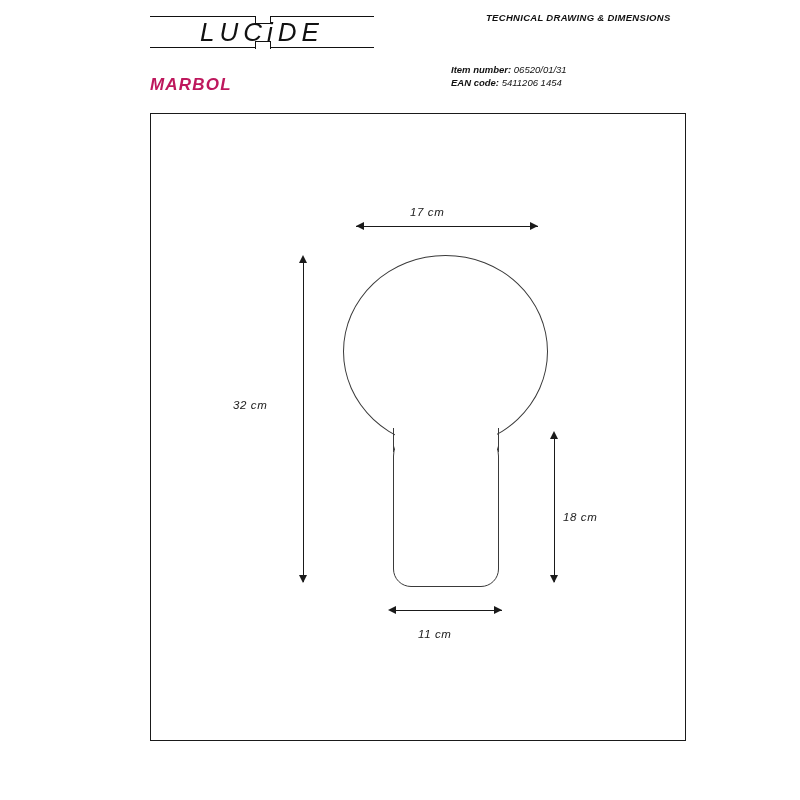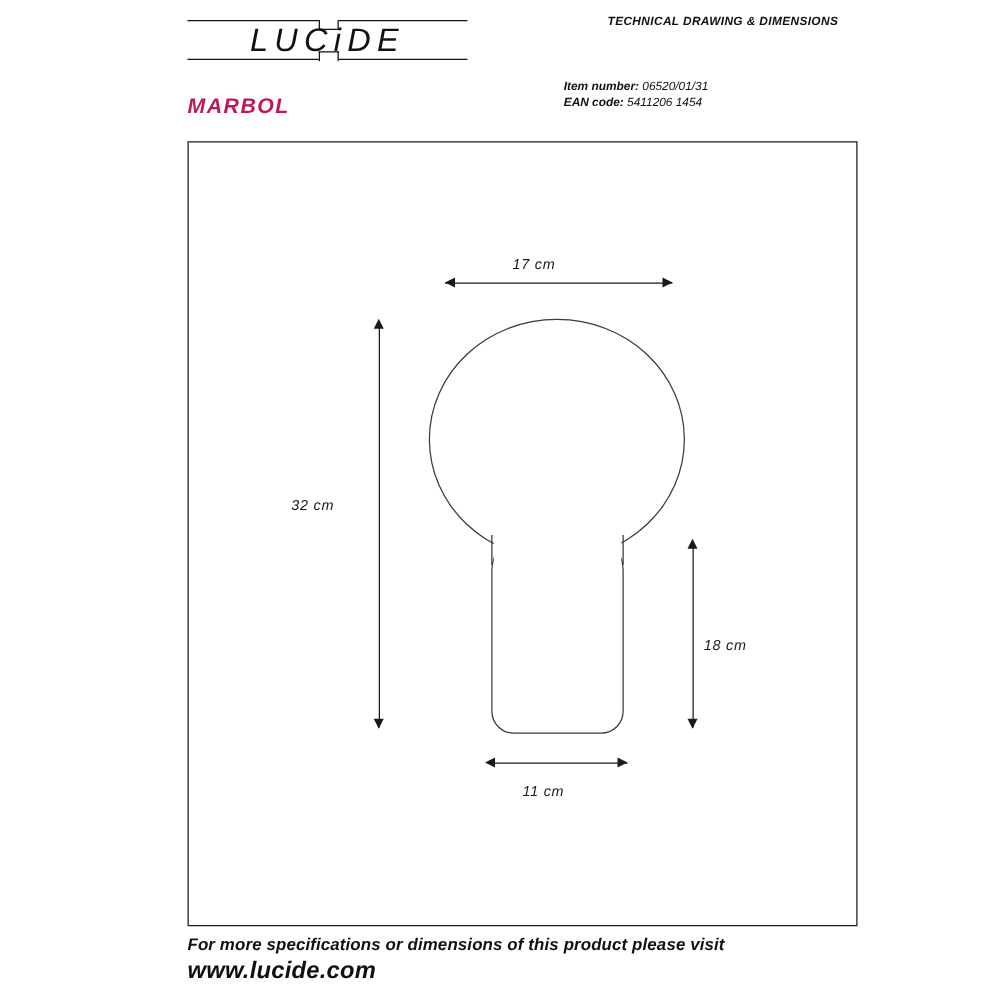--- a/index.html
+++ b/index.html
@@ -260,16 +260,14 @@
   <div class="dim-line-v" style="left:542px; top:434px; height:148px;"></div>
   <div class="arrow arrow-up" style="left:538px; top:431px;"></div>
   <div class="arrow arrow-down" style="left:538px; top:575px;"></div>
   <div class="dim-text" style="left:551px; top:511px;">18 cm</div>
 
   <div class="dim-line-h" style="left:378px; top:610px; width:112px;"></div>
   <div class="arrow arrow-left" style="left:376px; top:606px;"></div>
   <div class="arrow arrow-right" style="left:482px; top:606px;"></div>
   <div class="dim-text" style="left:406px; top:628px;">11 cm</div>
 
-  <div class="footer-line1">For more specifications or dimensions of this product please visit</div>
-  <div class="footer-line2">www.lucide.com</div>
 
 </div>
 
 </body></html>

